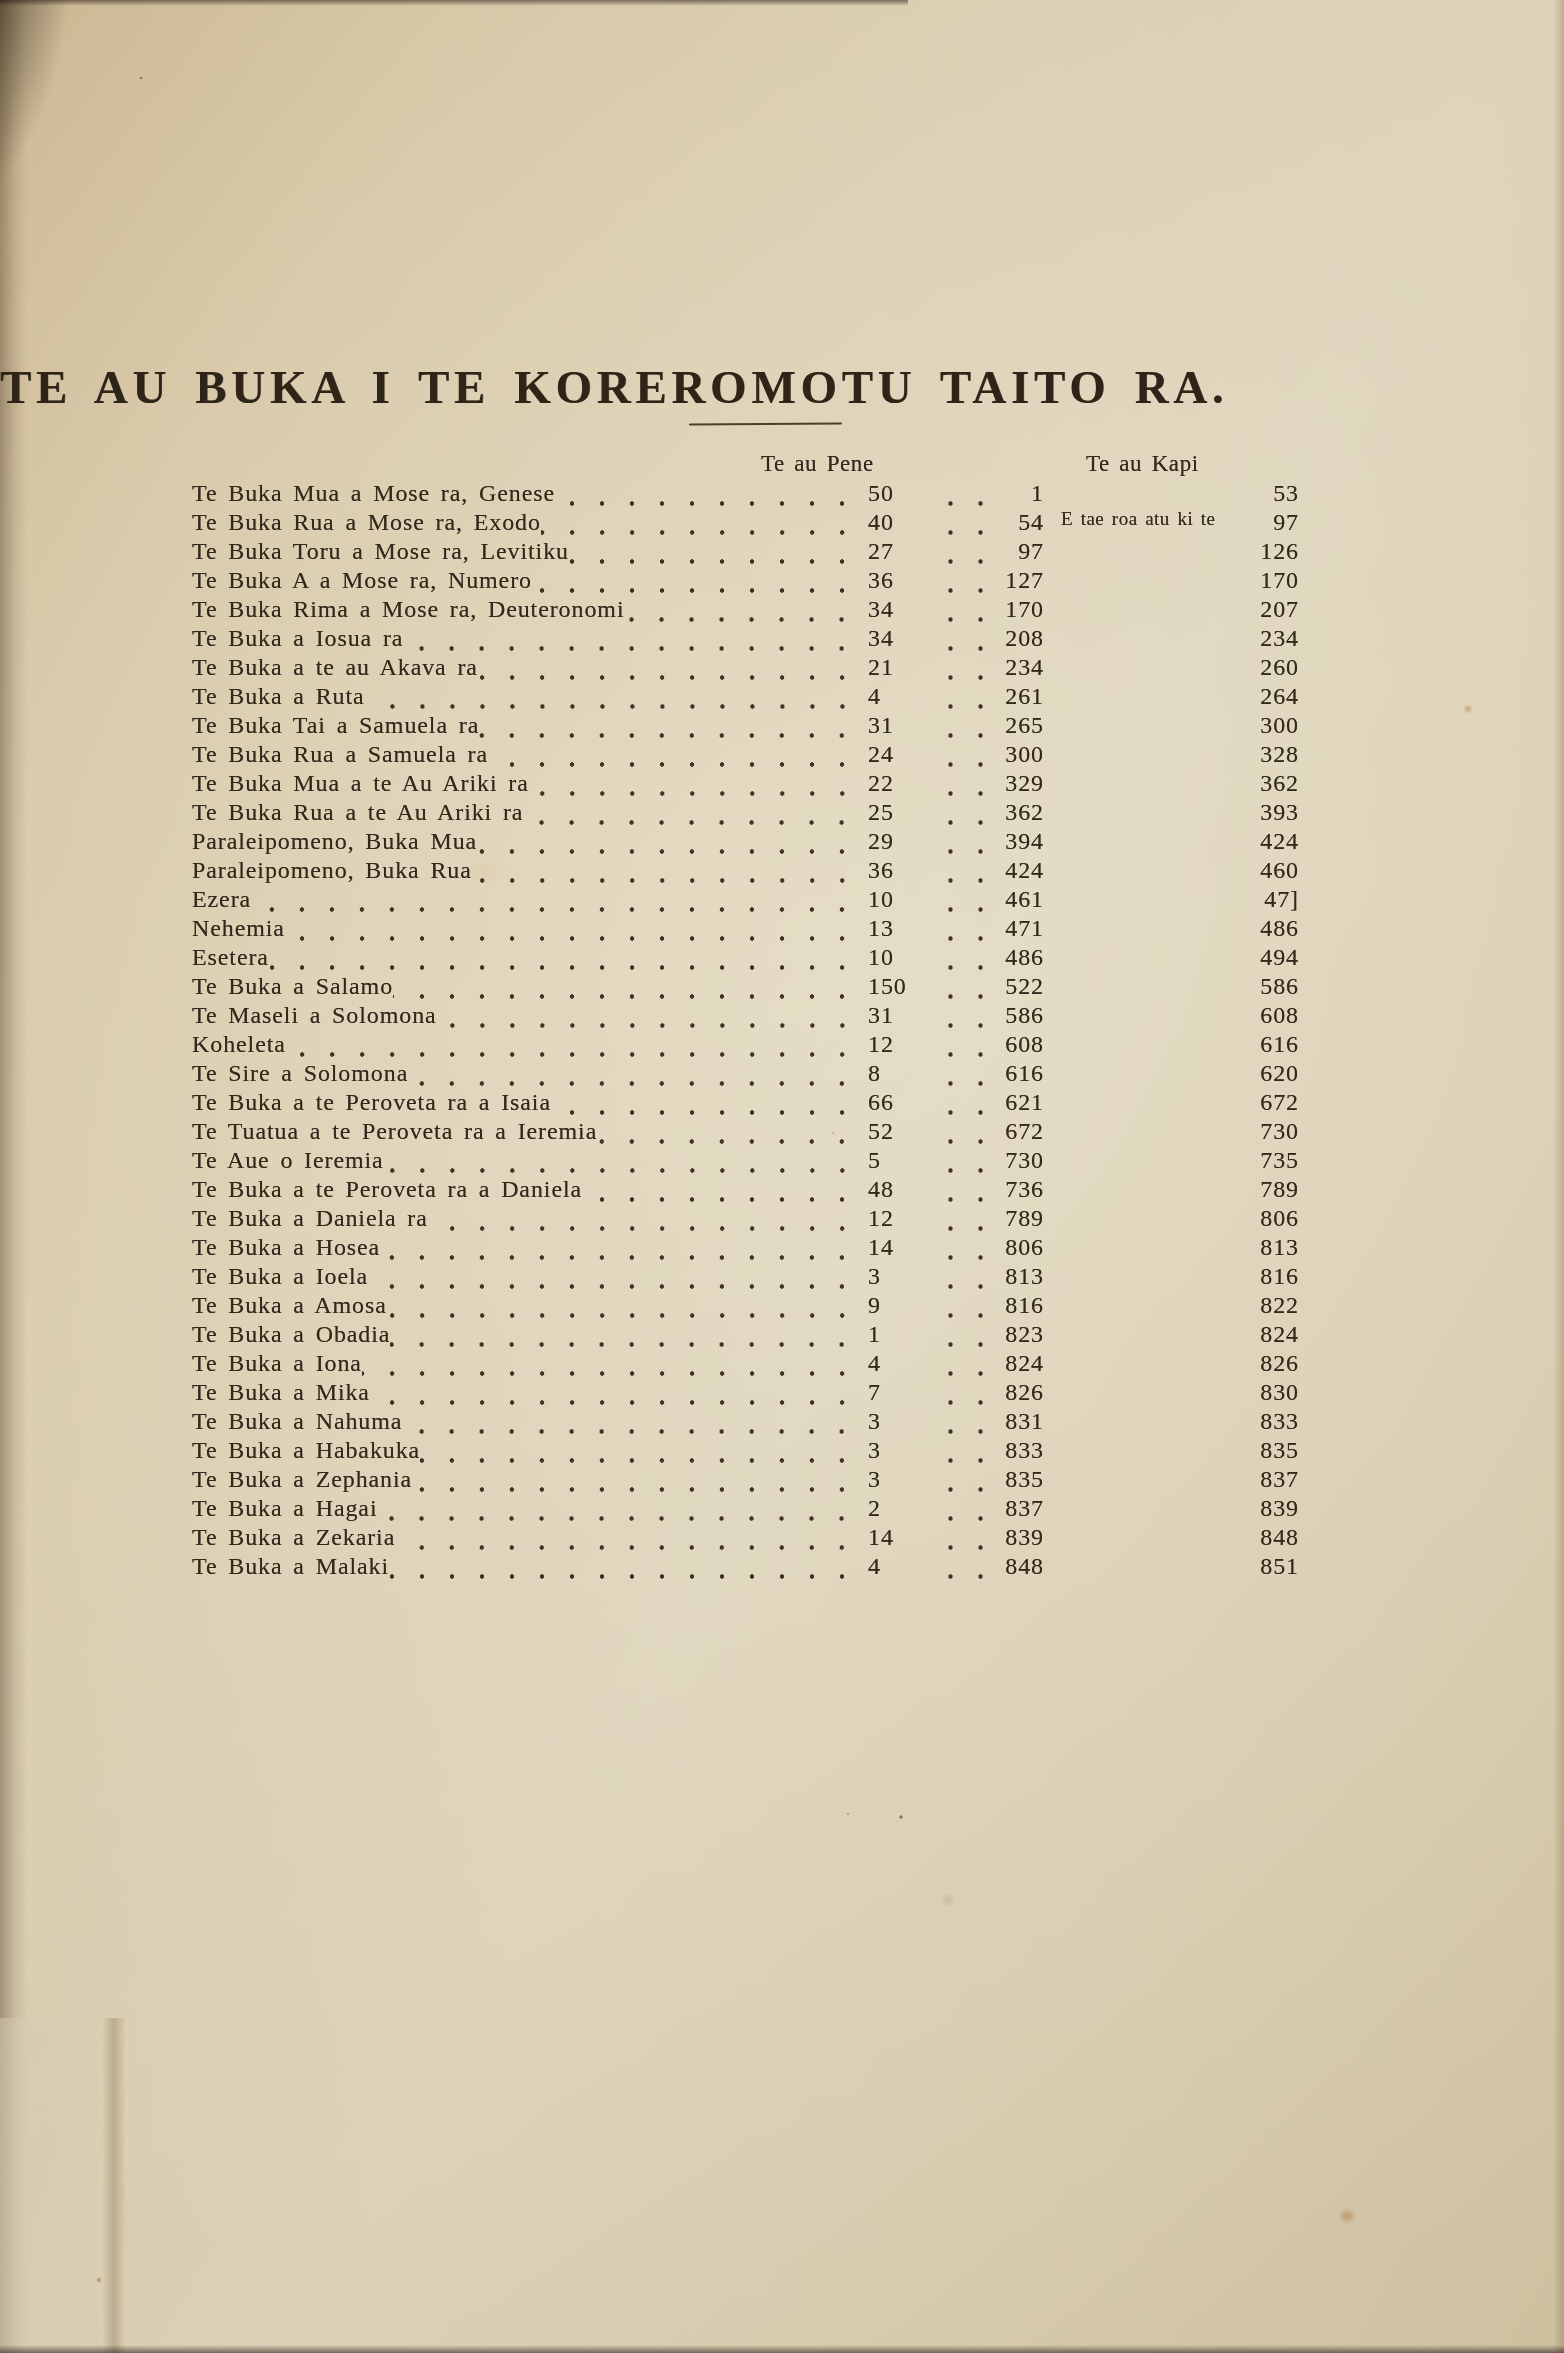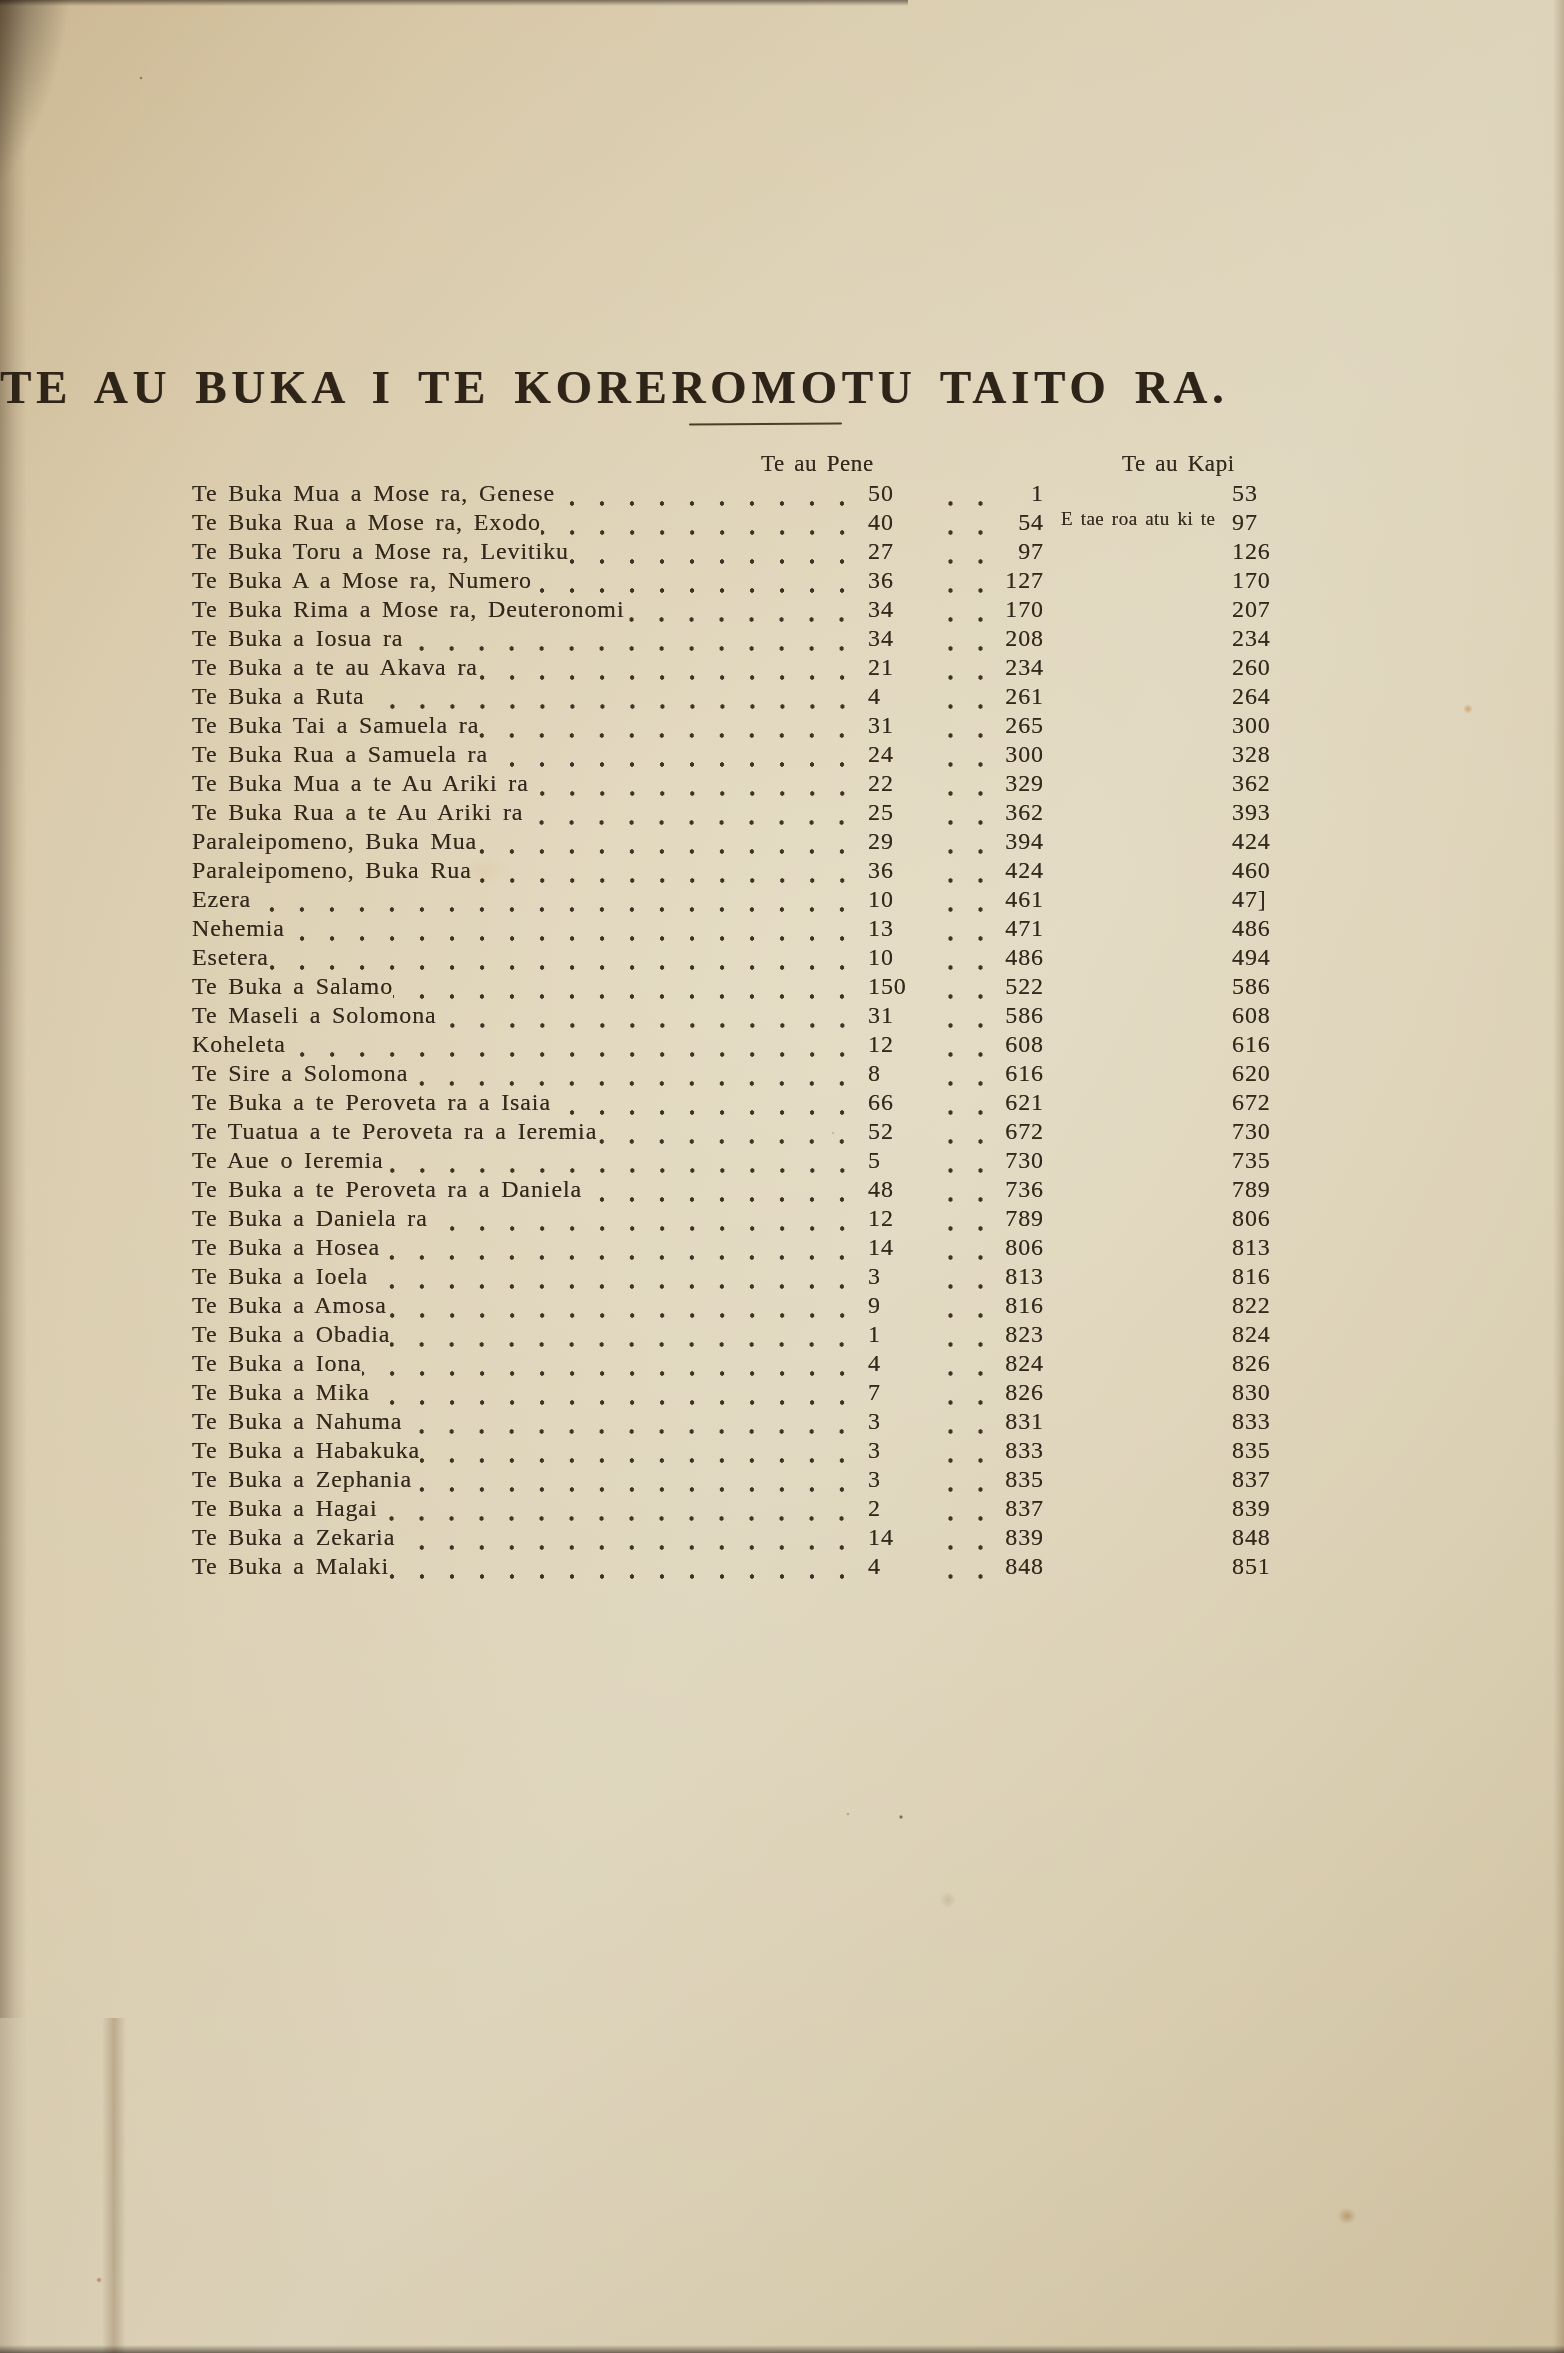--- a/index.html
+++ b/index.html
@@ -55,21 +55,21 @@
     position:absolute;left:689px;top:423px;width:153px;height:2.3px;
     background:#4e3e28;transform:rotate(-0.3deg);border-radius:1.6px;
   }
   .colhead{
     position:absolute;top:449px;
     font-size:23px;line-height:29px;letter-spacing:0.6px;word-spacing:3.1px;
     text-shadow:0 0 0.5px rgba(50,38,24,0.6);
     white-space:nowrap;
   }
   .colhead.pene{left:761px;}
-  .colhead.kapi{left:1086px;margin-left:36px;}
+  .colhead.kapi{left:1086px;}
   .table{
     position:absolute;left:192px;top:479px;width:1107px;
   }
   .row{
     display:flex;align-items:baseline;
     height:29px;line-height:29px;
     font-size:24px;letter-spacing:0.9px;word-spacing:3.9px;
     white-space:nowrap;
     text-shadow:0 0 0.5px rgba(50,38,24,0.55);
   }
@@ -82,21 +82,21 @@
   .lead1{flex:1 1 auto;min-width:15.6px;background-position:right 11px top 10.2px;}
   .pene{flex:0 0 55px;}
   .lead2{flex:0 0 74px;background-position:12.5px 10.2px;}
   .kfrom{flex:0 0 47px;text-align:right;}
   .mid{flex:0 0 188px;background-position:17px 10.2px;position:relative;margin-top:24px;}
   .mid.has-note{background:none;}
   .note{
     font-size:19px;letter-spacing:0.5px;word-spacing:2.3px;
     padding-left:17px;
   }
-  .kto{flex:0 0 67px;}
+  .kto{flex:0 0 67px;text-align:right;}
 </style>
 </head>
 <body>
 
 <div class="page">
   <div class="corner-tl"></div>
   <div class="edge-left"></div>
   <div class="edge-top"></div>
   <div class="edge-right"></div>
   <div class="underpage"></div>

